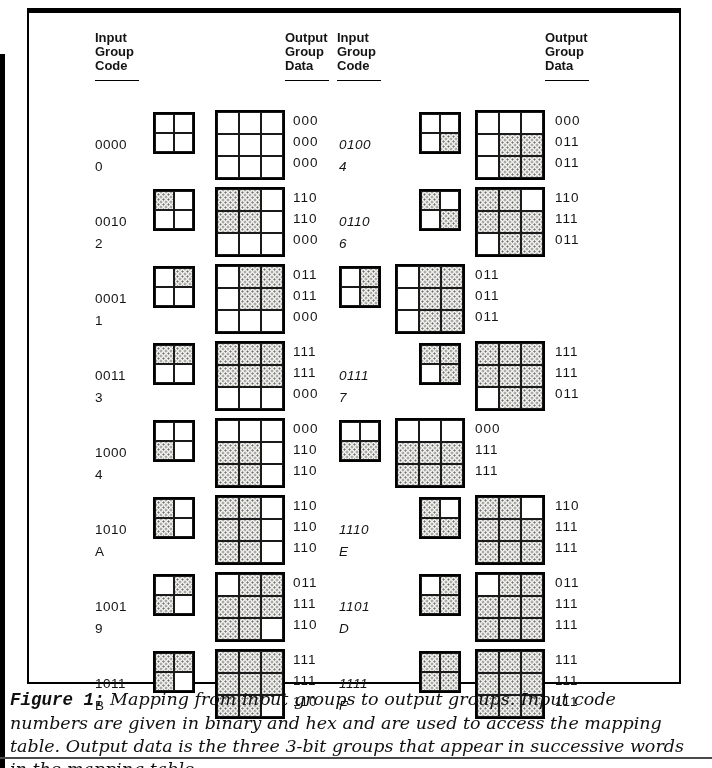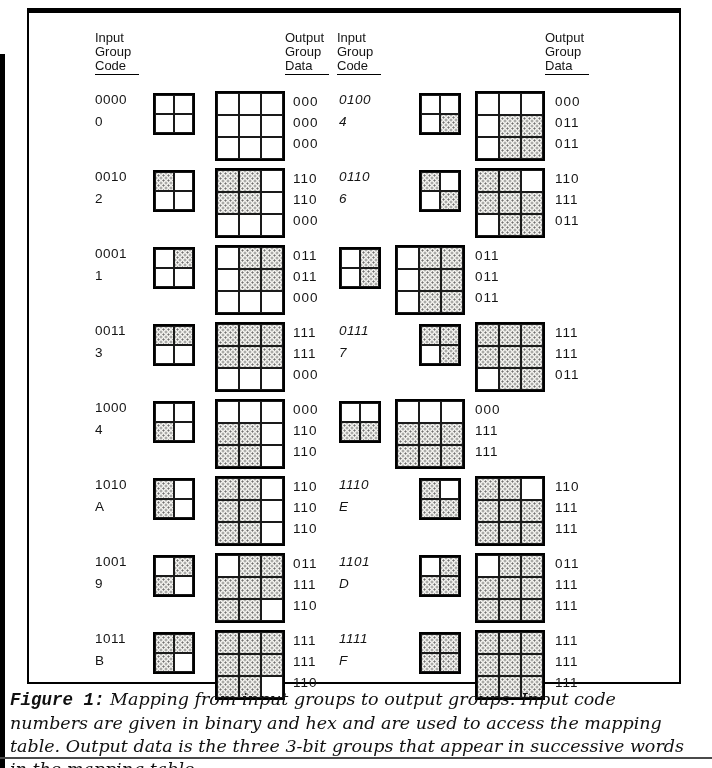--- a/index.html
+++ b/index.html
@@ -6,34 +6,34 @@
   body {
     width:712px; height:768px; background:#ffffff; position:relative; overflow:hidden;
     font-family:"Liberation Sans", sans-serif; color:#141414;
   }
   .page-edge { position:absolute; left:0; top:54px; width:5px; height:714px; background:#000; }
   .fig-box {
     position:absolute; left:27px; top:8px; width:654px; height:676px;
     border:2px solid #000; border-top-width:5px; box-sizing:border-box;
     padding:18px 0 0 66px;
   }
-  .hdr-row { display:flex; margin-bottom:16px; }
+  .hdr-row { display:flex; margin-bottom:29px;font-weight:bold; }
   .hgap { width:6px; }
   .hslot-code-l { width:58px; }
   .hspacer-l { width:132px; }
   .hslot-out-l { width:46px; }
   .hslot-code-r { width:80px; }
   .hspacer-r { width:128px; }
   .hslot-out-r { width:46px; }
   .hl { font-size:13px; line-height:14px; white-space:nowrap; }
-  .hl-u { width:44px; border-bottom:1.5px solid #000; padding-bottom:1px; }
+  .hl-u { width:44px; border-bottom:1.5px solid #000; padding-bottom:7px; }
 
   .trow { display:flex; margin-bottom:7px; }
   .entry { display:flex; min-height:66px; }
-  .entry .code-col { width:58px; padding-top:1px; }
+  .entry .code-col { width:58px; padding-top:1px;margin-top:26px; }
   .entry.right .code-col { width:80px;font-style:italic; }
   .bin { font-size:13.5px; letter-spacing:0.5px; }
   .hex { font-size:13.5px; margin-top:7px; }
   .g2 {
     width:38px; height:38px; margin-top:2px; border:2px solid #000;
     display:grid; grid-template-columns:repeat(2,1fr); grid-template-rows:repeat(2,1fr);
     box-sizing:content-box; background:#fff;
   }
   .g3 {
     width:66px; height:66px; border:2px solid #000;

